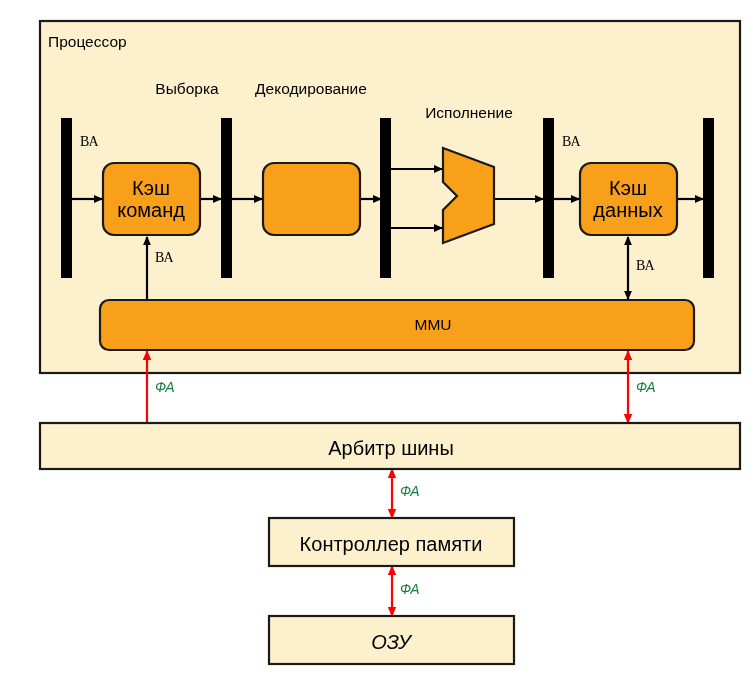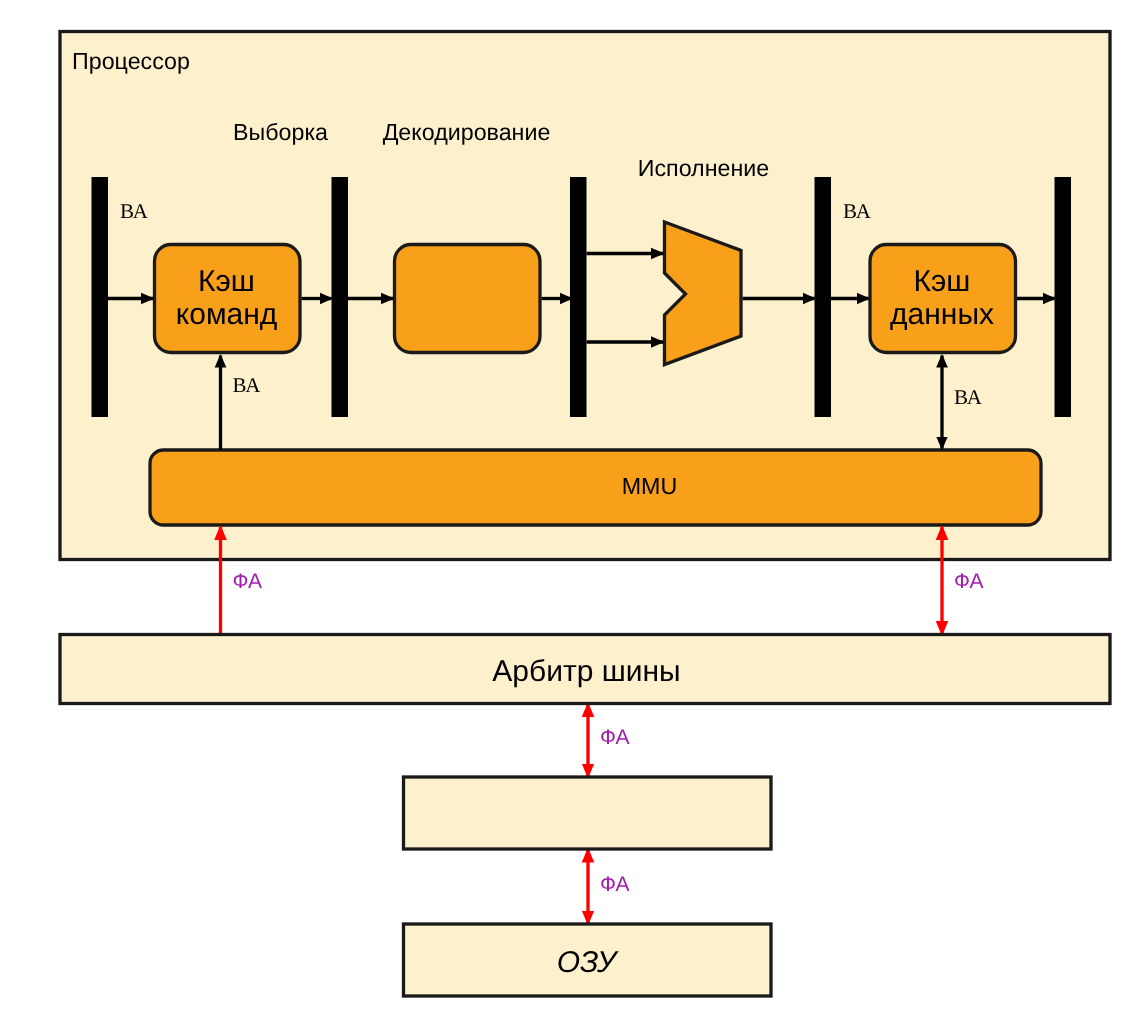--- a/index.html
+++ b/index.html
@@ -46,21 +46,22 @@
   }
   .mmu-label {
     font-size: 15.5px;
   }
   .va-label {
     font-size: 14px;
     font-family: Liberation Serif, serif;
   }
   .fa-label {
     font-size: 14px;
-    color: #a21caf;
+    color: #15803d;
+    font-style: italic;
   }
   .proc-title {
     font-size: 15.5px;
   }
 </style>
 </head>
 <body>
 
 <div id="diagram-root">
 
@@ -151,15 +152,16 @@
   <div class="lbl va-label" style="left:141px; top:250px;">ВА</div>
   <div class="lbl va-label" style="left:548px; top:134px;">ВА</div>
   <div class="lbl va-label" style="left:622px; top:258px;">ВА</div>
 
   <div class="lbl fa-label" style="left:141px; top:380px;">ФА</div>
   <div class="lbl fa-label" style="left:622px; top:380px;">ФА</div>
   <div class="lbl fa-label" style="left:386px; top:484px;">ФА</div>
   <div class="lbl fa-label" style="left:386px; top:582px;">ФА</div>
 
   <div class="lbl box-label lbl-center" style="left:377px; top:437px;">Арбитр шины</div>
+  <div class="lbl box-label lbl-center" style="left:377px; top:533px;">Контроллер памяти</div>
   <div class="lbl box-label lbl-center" style="left:377px; top:631px;font-style:italic;">ОЗУ</div>
 
 </div>
 
 </body></html>

